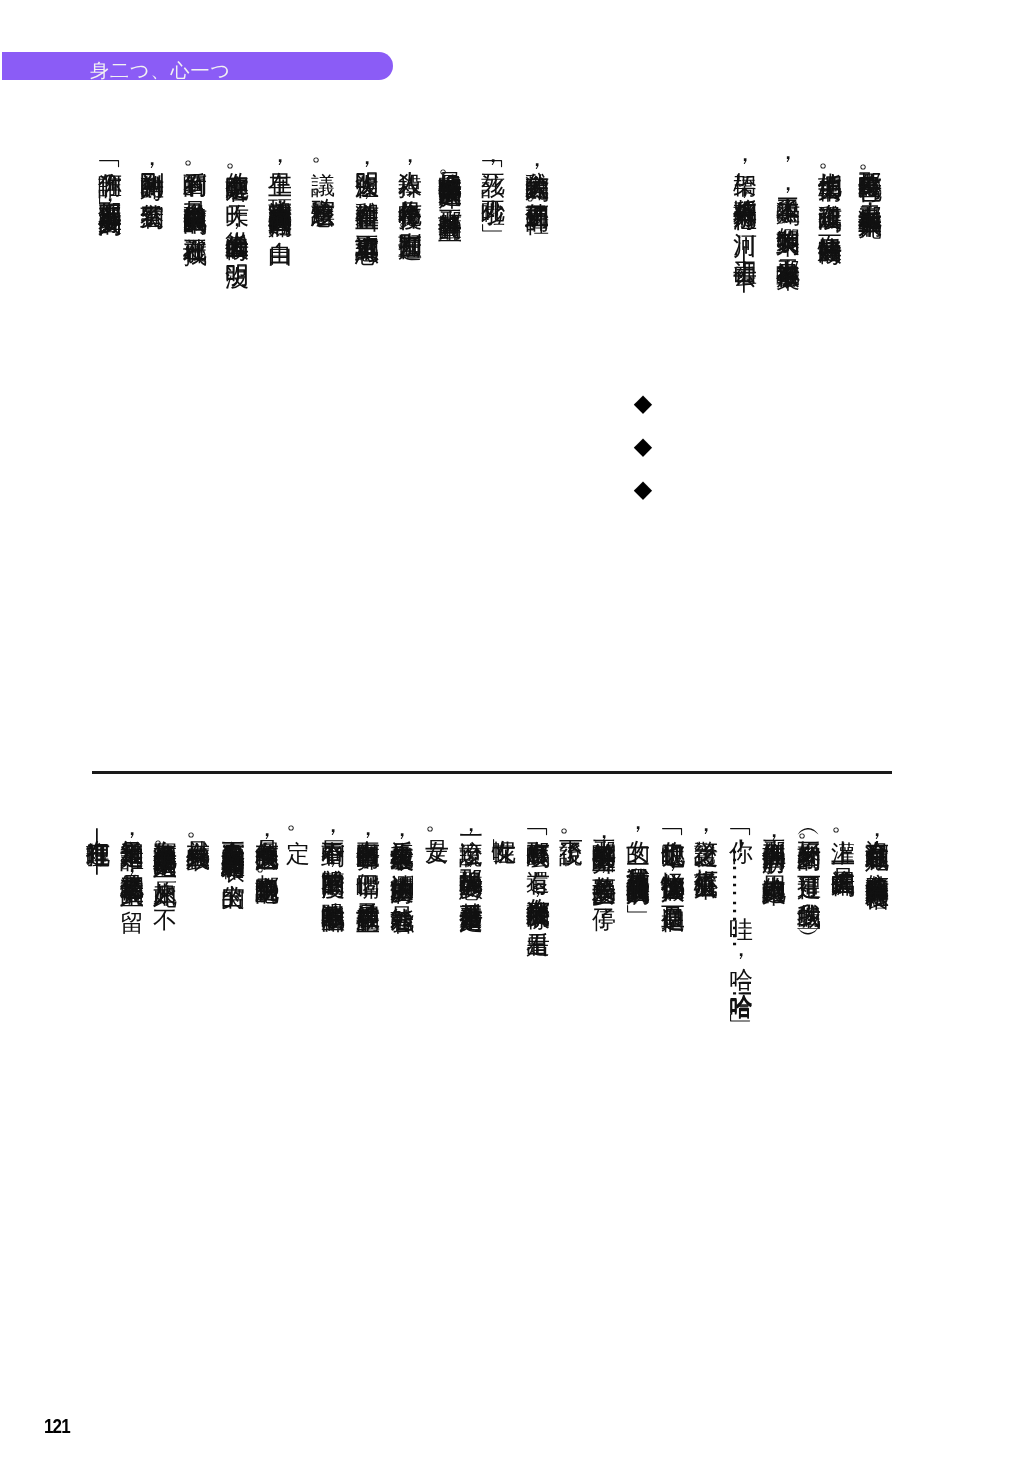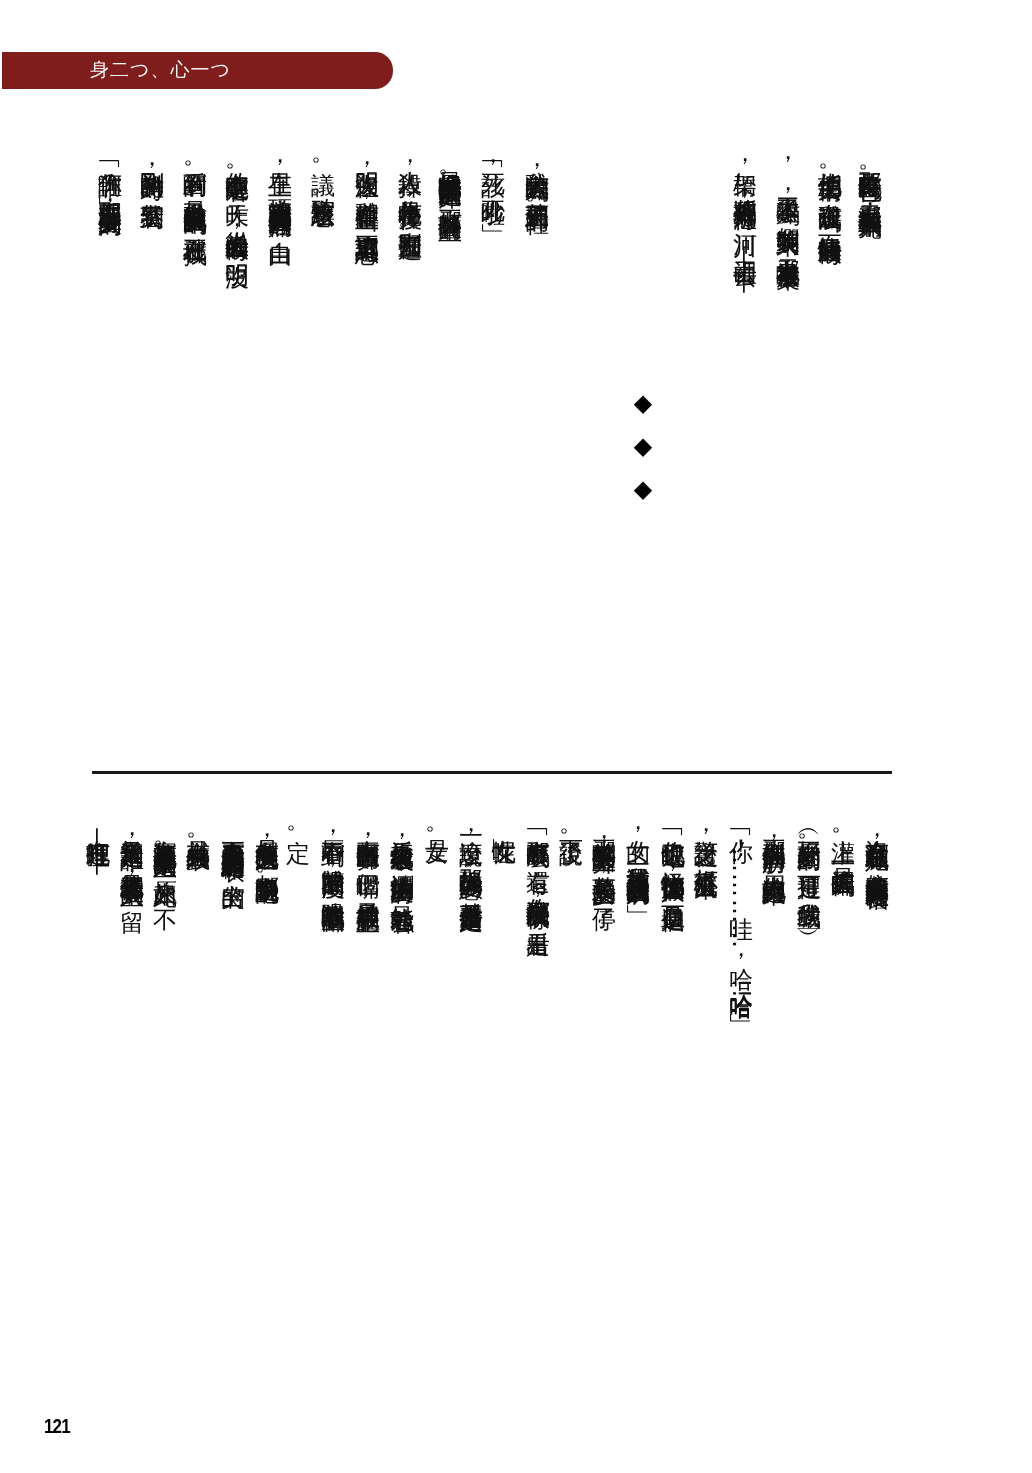--- a/index.html
+++ b/index.html
@@ -13,24 +13,23 @@
     position: relative;
     overflow: hidden;
     font-family: "DejaVu Sans", sans-serif;
     color: #111111;
   }
   .header-bar {
     position: absolute;
     left: 2px;
     top: 52px;
     width: 391px;
-    height: 37px;
-    background: #7f1d1d;
+    height: 28px;
+    background: #8b5cf6;
     border-radius: 0 18px 18px 0;
-    font-family: Liberation Serif, serif;
   }
   .header-title {
     position: absolute;
     left: 88px;
     top: 0;
     height: 36px;
     line-height: 36px;
     font-size: 19px;
     letter-spacing: 1px;
     color: #f2f2f2;

